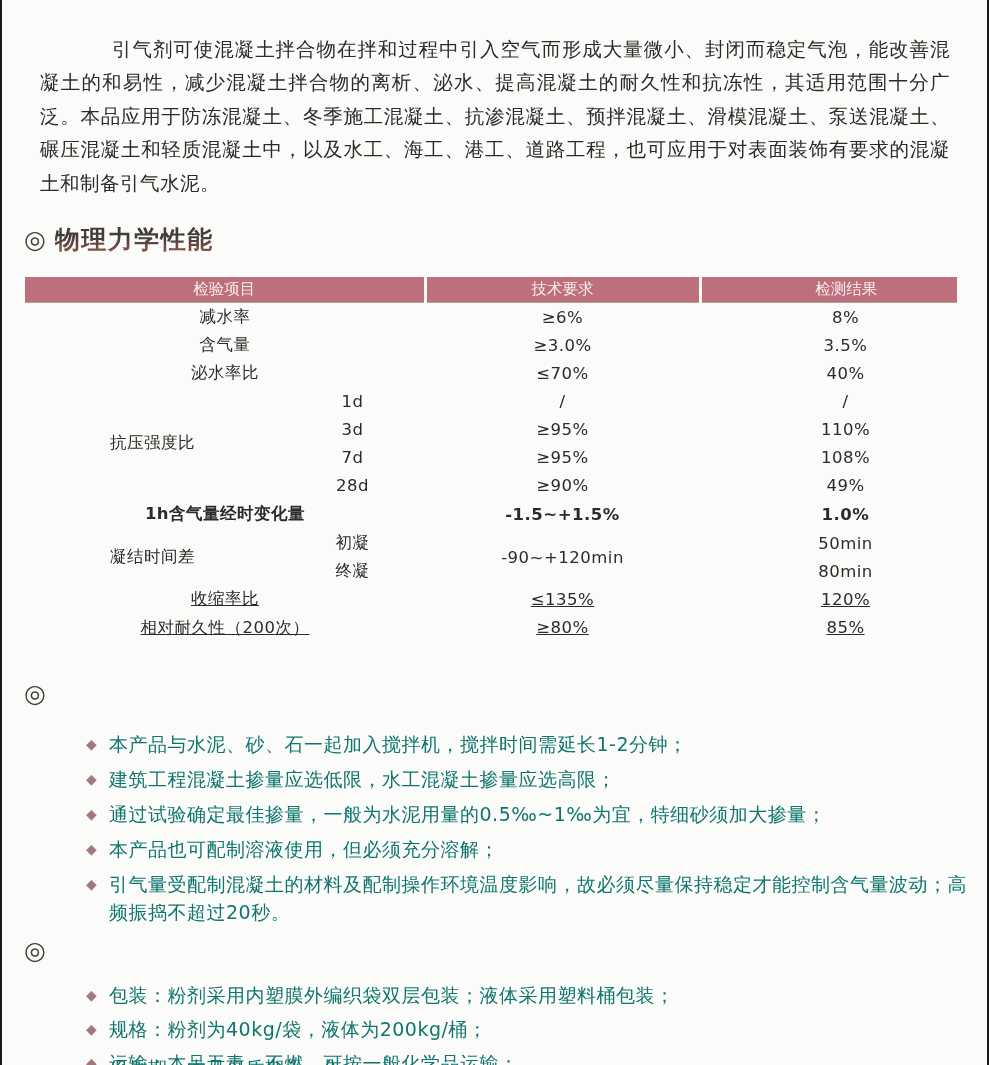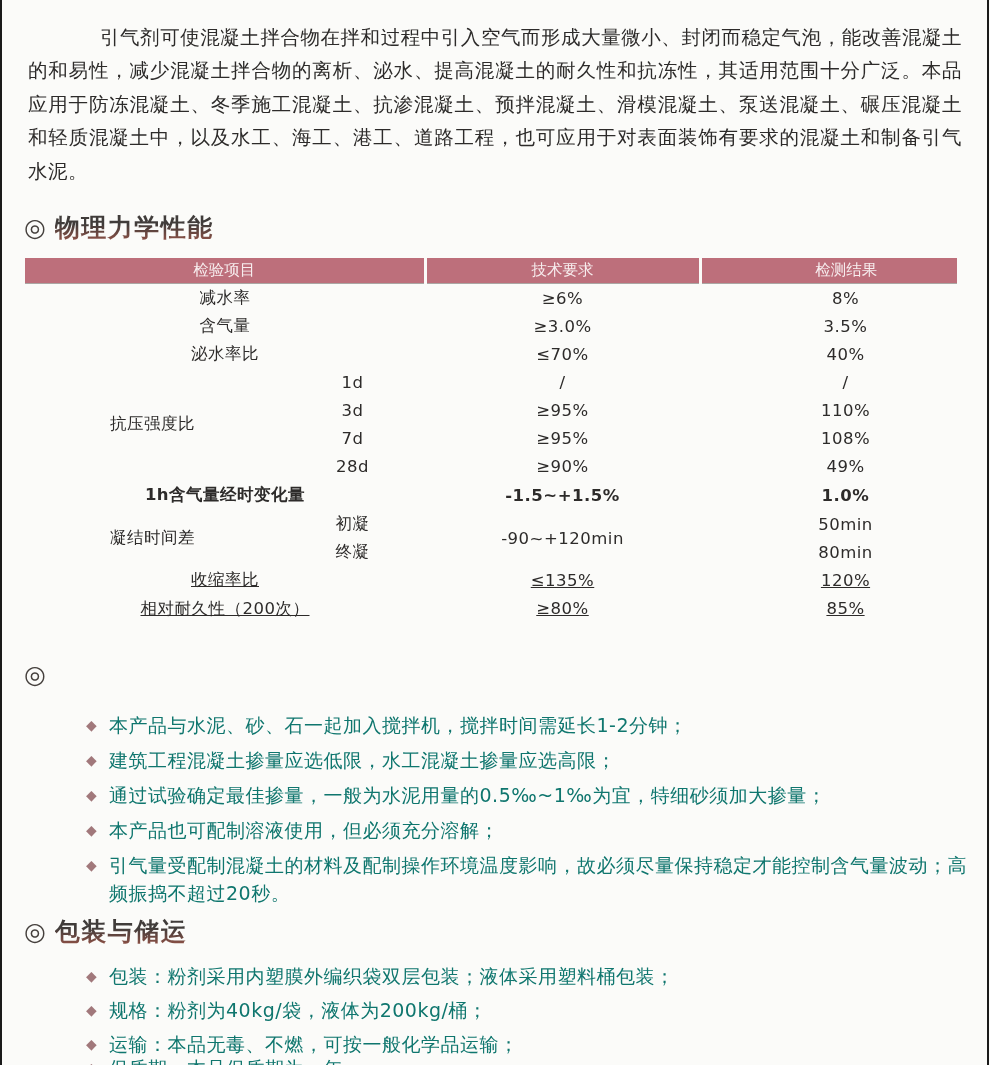--- a/index.html
+++ b/index.html
@@ -9,21 +9,21 @@
     font-family:"DejaVu Sans",sans-serif;
     position:relative;
     color:#2d2b2a;
   }
   .page{position:absolute;inset:0;width:990px;height:1065px;overflow:hidden;}
   .edge{position:absolute;top:0;bottom:0;width:2px;background:#1a1a1a;}
   .edge-left{left:0;}
   .edge-right{left:987px;}
 
   .intro{
-    margin:0;padding:21px 28px 0 28px;
+    margin:12px;padding:21px 28px 0 28px;
     font-size:19.5px;line-height:33.4px;
     color:#2d2b2a;text-align:justify;text-indent:72px;
     letter-spacing:0.5px;
   }
 
   .sec-head{display:flex;align-items:center;gap:9px;margin:22px 0 0 24px;height:34px;}
   .marker{font-size:25px;line-height:1;color:#45403d;}
   .sec-title{
     font-size:25px;font-weight:700;letter-spacing:1.5px;color:#57443d;
   }
@@ -31,21 +31,21 @@
     .sec-title{
       background:linear-gradient(180deg,#403c3a 40%,#8a5045 88%);
       -webkit-background-clip:text;background-clip:text;
       -webkit-text-fill-color:transparent;
     }
   }
   .sec-head.h2{margin-top:34px;}
   .sec-head.h3{margin-top:2px;}
 
   table.perf{
-    margin:14px 0 0 25px;
+    margin:21px 0 0 25px;
     border-collapse:collapse;table-layout:fixed;
     width:932px;
   }
   .perf col.c1a{width:255px;}
   .perf col.c1b{width:145px;}
   .perf col.c2{width:275px;}
   .perf col.c3{width:257px;}
   .perf thead th{
     background:#bd6f7b;color:#f7edee;
     font-weight:400;font-size:15.5px;
@@ -205,21 +205,20 @@
       <span class="li-text">本产品也可配制溶液使用，但必须充分溶解；</span>
     </li>
     <li>
       <span class="diamond">◆</span>
       <span class="li-text">引气量受配制混凝土的材料及配制操作环境温度影响，故必须尽量保持稳定才能控制含气量波动；高频振捣不超过20秒。</span>
     </li>
   </ul>
 
   <div class="sec-head h3">
     <span class="marker">◎</span>
-    <span class="sec-title">包装与储运</span>
   </div>
 
   <ul class="bullets pack">
     <li>
       <span class="diamond">◆</span>
       <span class="li-text">包装：粉剂采用内塑膜外编织袋双层包装；液体采用塑料桶包装；</span>
     </li>
     <li>
       <span class="diamond">◆</span>
       <span class="li-text">规格：粉剂为40kg/袋，液体为200kg/桶；</span>

